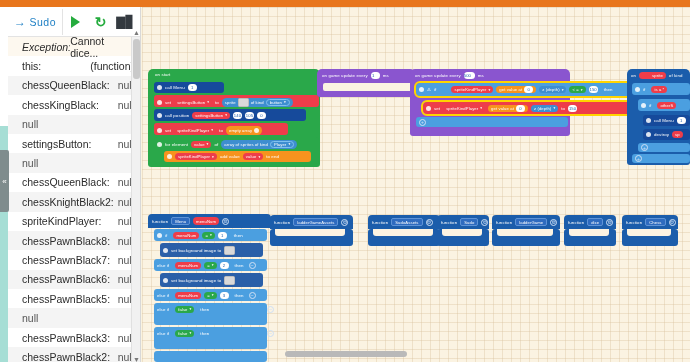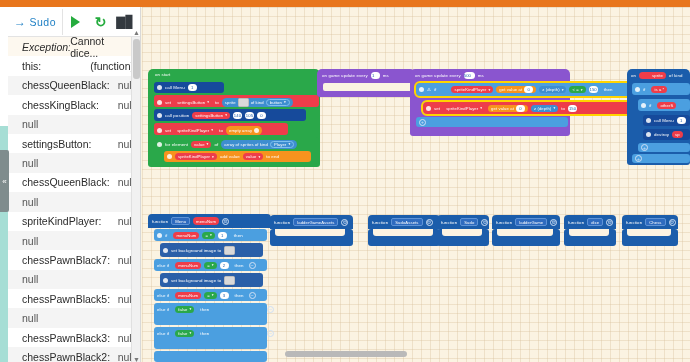--- a/index.html
+++ b/index.html
@@ -182,34 +182,37 @@
         <span class="vval">null</span>
       </div>
       <div class="varrow">
         <span class="vval">null</span>
       </div>
       <div class="varrow">
         <span class="vname">chessQueenBlack:</span>
         <span class="vval">null</span>
       </div>
       <div class="varrow">
+        <span class="vname">chessKnightBlack2:</span>
         <span class="vval">null</span>
       </div>
       <div class="varrow">
         <span class="vname">spriteKindPlayer:</span>
         <span class="vval">null</span>
       </div>
       <div class="varrow">
+        <span class="vname">chessPawnBlack8:</span>
         <span class="vval">null</span>
       </div>
       <div class="varrow">
         <span class="vname">chessPawnBlack7:</span>
         <span class="vval">null</span>
       </div>
       <div class="varrow">
+        <span class="vname">chessPawnBlack6:</span>
         <span class="vval">null</span>
       </div>
       <div class="varrow">
         <span class="vname">chessPawnBlack5:</span>
         <span class="vval">null</span>
       </div>
       <div class="varrow">
         <span class="vval">null</span>
       </div>
       <div class="varrow">

